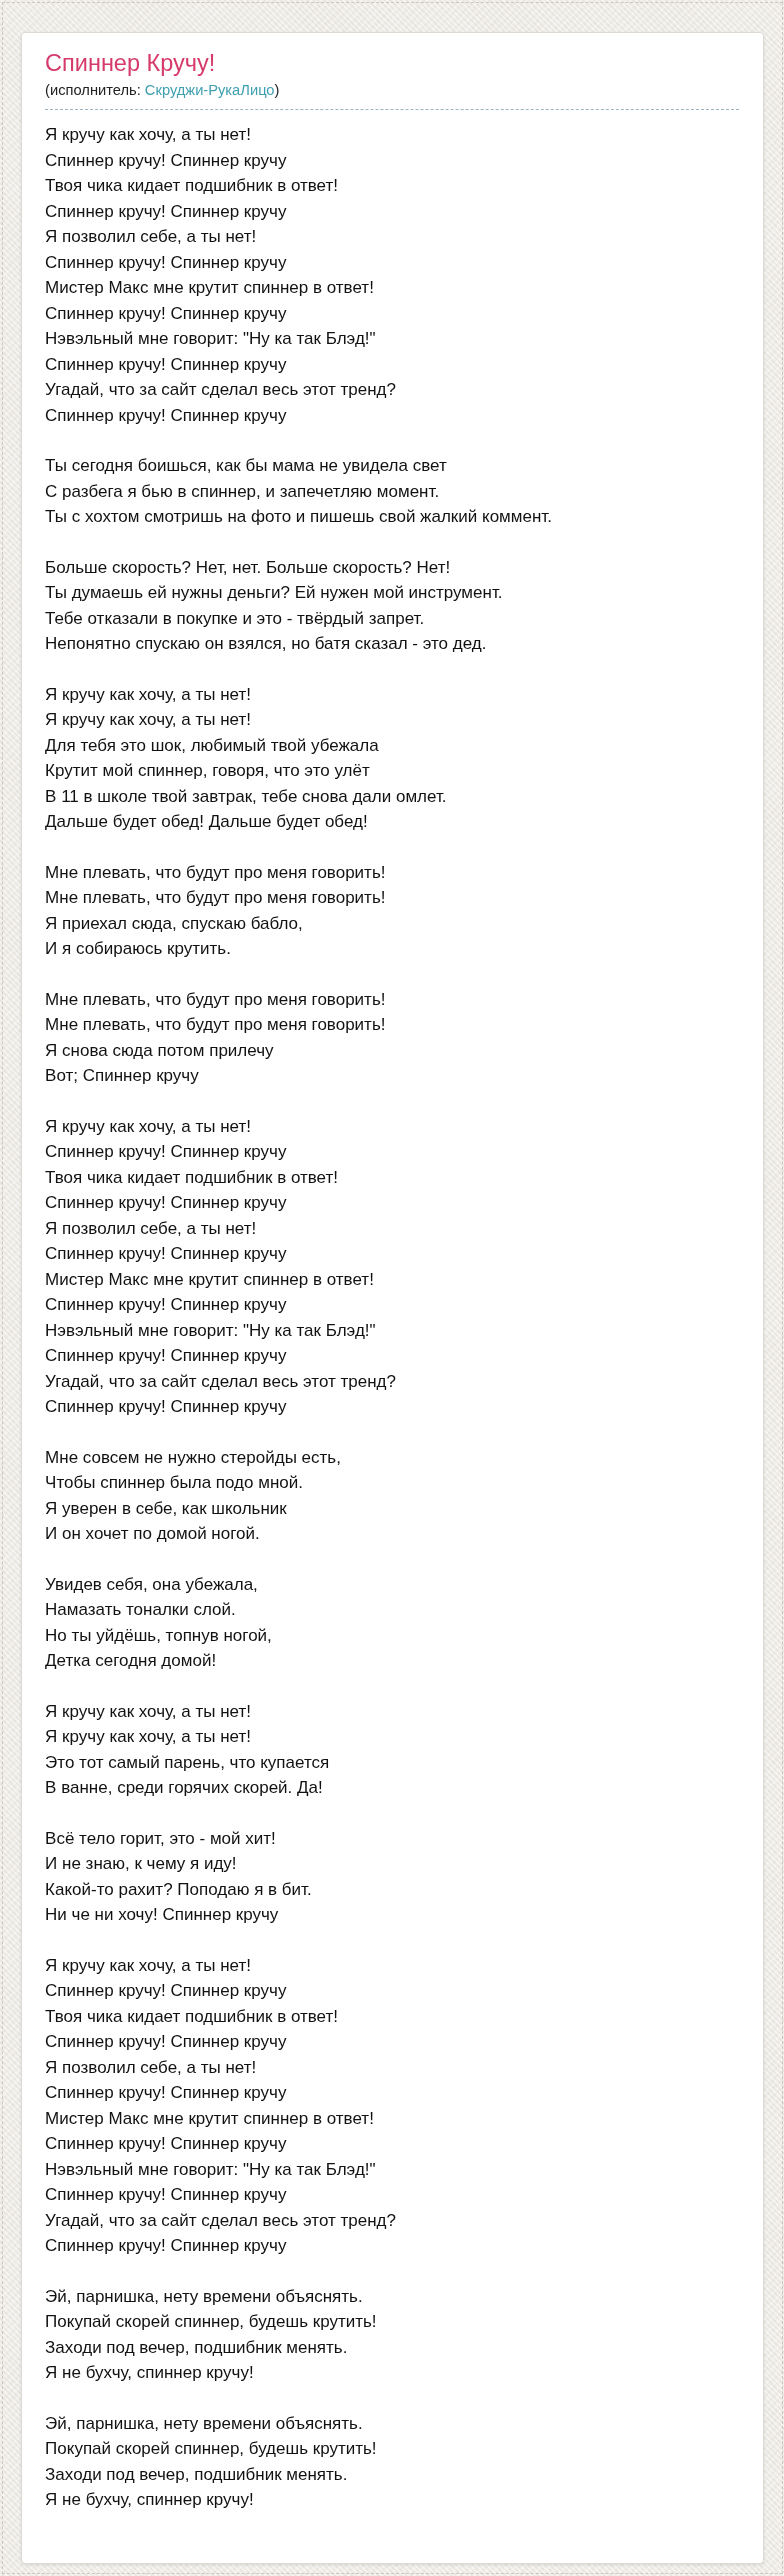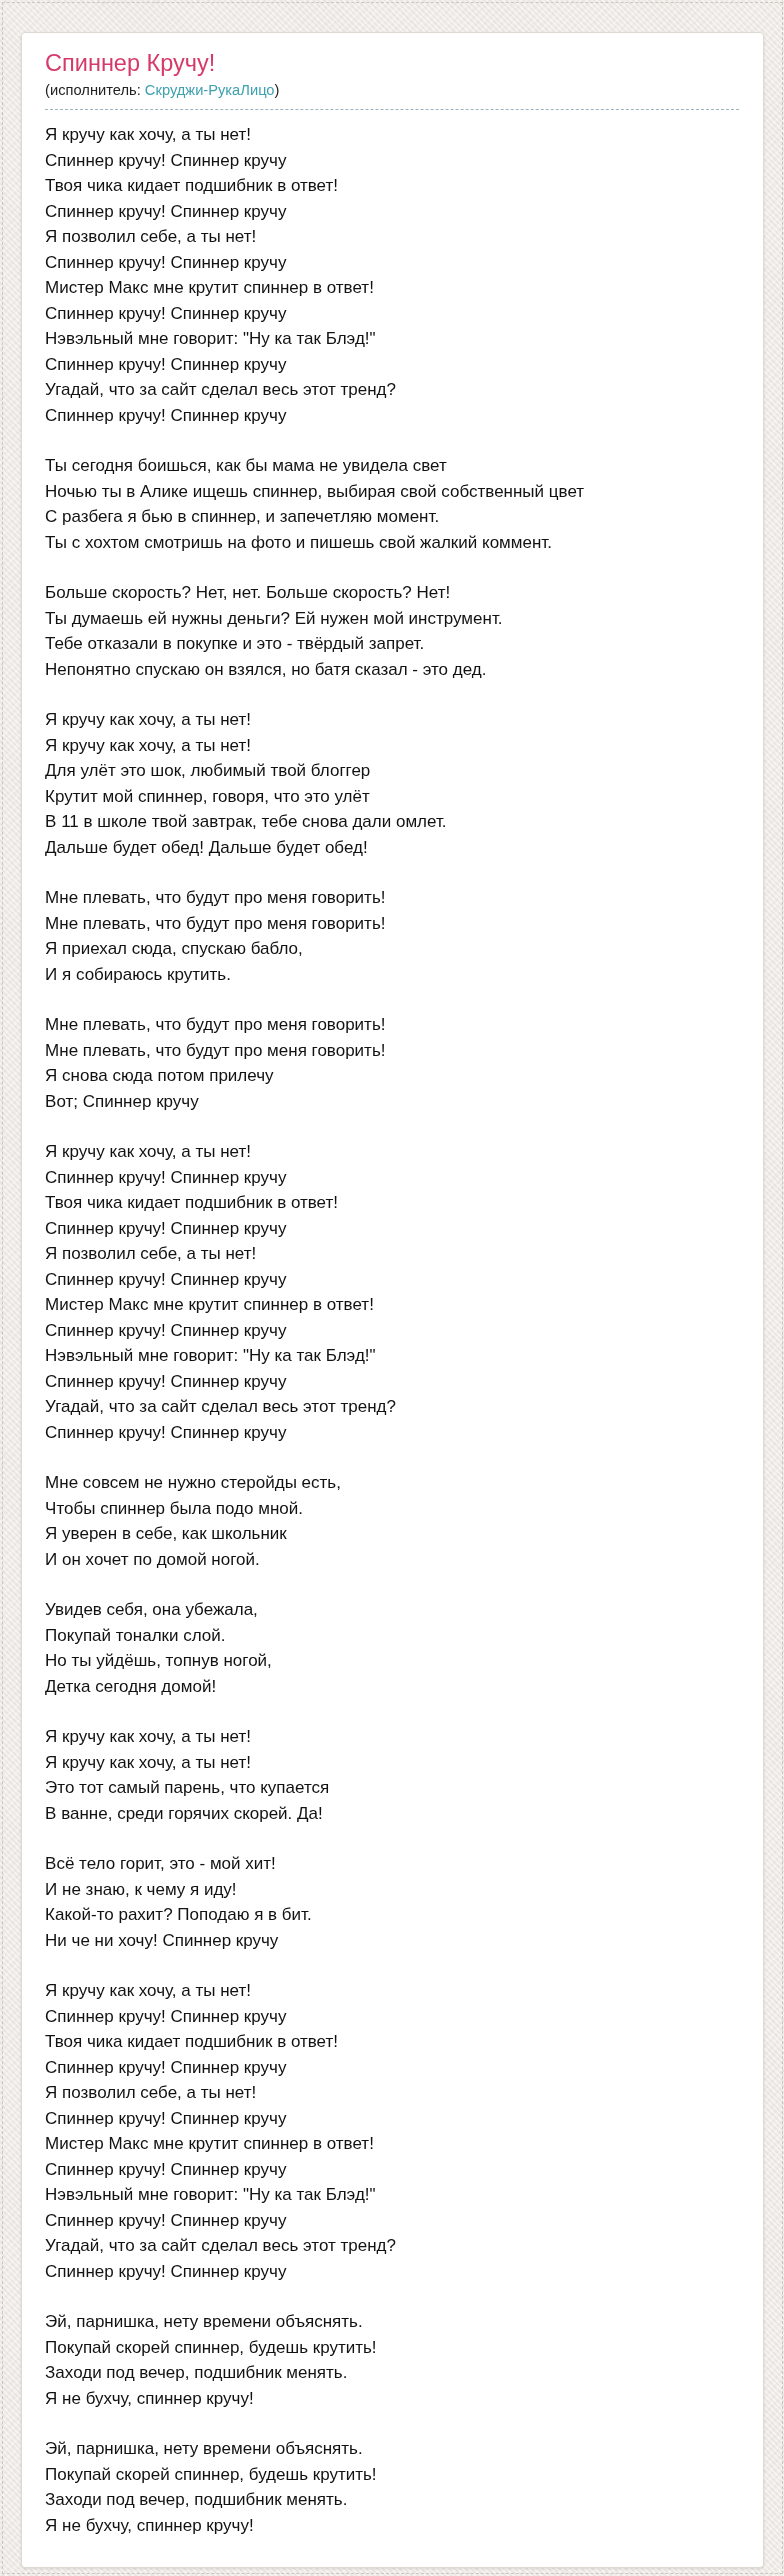--- a/index.html
+++ b/index.html
@@ -90,34 +90,33 @@
         <span class="line">Спиннер кручу! Спиннер кручу</span>
         <span class="line">Мистер Макс мне крутит спиннер в ответ!</span>
         <span class="line">Спиннер кручу! Спиннер кручу</span>
         <span class="line">Нэвэльный мне говорит: "Ну ка так Блэд!"</span>
         <span class="line">Спиннер кручу! Спиннер кручу</span>
         <span class="line">Угадай, что за сайт сделал весь этот тренд?</span>
         <span class="line">Спиннер кручу! Спиннер кручу</span>
       </p>
       <p>
         <span class="line">Ты сегодня боишься, как бы мама не увидела свет</span>
-        <span class="line">Ночью ты в Алике ищешь спиннер, выбирая свой собственный цвет</span>
         <span class="line">С разбега я бью в спиннер, и запечетляю момент.</span>
         <span class="line">Ты с хохтом смотришь на фото и пишешь свой жалкий коммент.</span>
       </p>
       <p>
         <span class="line">Больше скорость? Нет, нет. Больше скорость? Нет!</span>
         <span class="line">Ты думаешь ей нужны деньги? Ей нужен мой инструмент.</span>
         <span class="line">Тебе отказали в покупке и это - твёрдый запрет.</span>
         <span class="line">Непонятно спускаю он взялся, но батя сказал - это дед.</span>
       </p>
       <p>
         <span class="line">Я кручу как хочу, а ты нет!</span>
         <span class="line">Я кручу как хочу, а ты нет!</span>
-        <span class="line">Для улёт это шок, любимый твой блоггер</span>
+        <span class="line">Для тебя это шок, любимый твой убежала</span>
         <span class="line">Крутит мой спиннер, говоря, что это улёт</span>
         <span class="line">В 11 в школе твой завтрак, тебе снова дали омлет.</span>
         <span class="line">Дальше будет обед! Дальше будет обед!</span>
       </p>
       <p>
         <span class="line">Мне плевать, что будут про меня говорить!</span>
         <span class="line">Мне плевать, что будут про меня говорить!</span>
         <span class="line">Я приехал сюда, спускаю бабло,</span>
         <span class="line">И я собираюсь крутить.</span>
       </p>
@@ -142,21 +141,21 @@
         <span class="line">Спиннер кручу! Спиннер кручу</span>
       </p>
       <p>
         <span class="line">Мне совсем не нужно стеройды есть,</span>
         <span class="line">Чтобы спиннер была подо мной.</span>
         <span class="line">Я уверен в себе, как школьник</span>
         <span class="line">И он хочет по домой ногой.</span>
       </p>
       <p>
         <span class="line">Увидев себя, она убежала,</span>
-        <span class="line">Покупай тоналки слой.</span>
+        <span class="line">Намазать тоналки слой.</span>
         <span class="line">Но ты уйдёшь, топнув ногой,</span>
         <span class="line">Детка сегодня домой!</span>
       </p>
       <p>
         <span class="line">Я кручу как хочу, а ты нет!</span>
         <span class="line">Я кручу как хочу, а ты нет!</span>
         <span class="line">Это тот самый парень, что купается</span>
         <span class="line">В ванне, среди горячих скорей. Да!</span>
       </p>
       <p>

